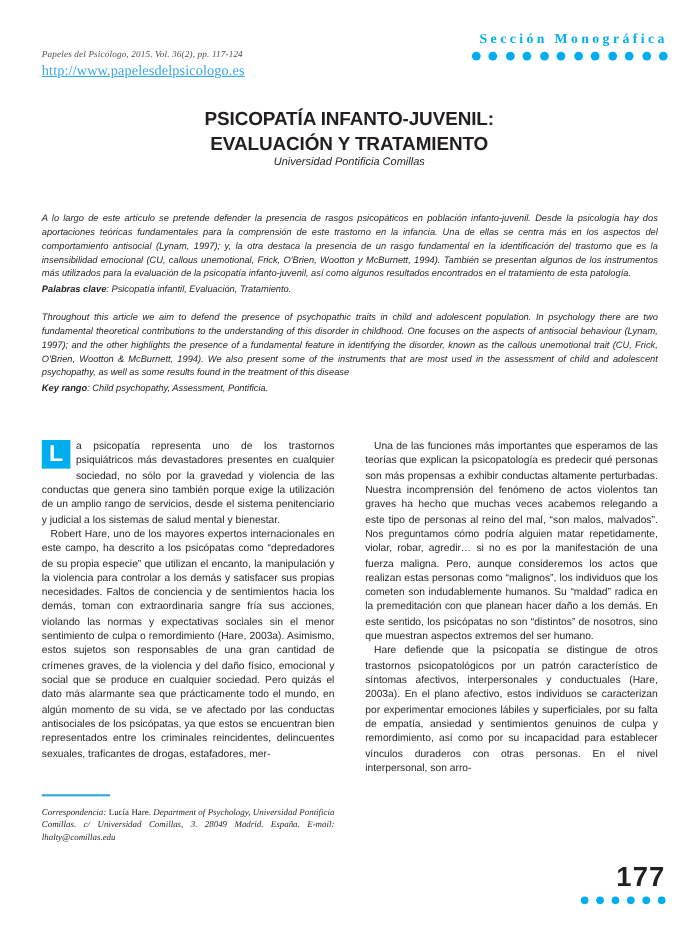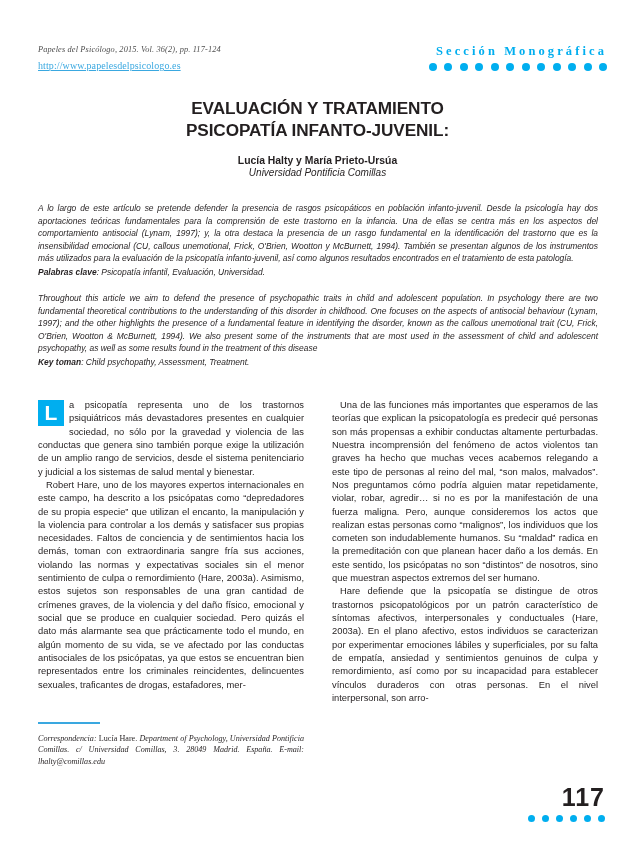--- a/index.html
+++ b/index.html
@@ -30,30 +30,30 @@
     font-family: "Liberation Serif", serif;
     font-style: italic;
     font-size: 8.3px;
     letter-spacing: 0.15px;
     color: #4d4d4d;
     line-height: 1.35;
     white-space: nowrap;
   }
   .journal-url {
     font-family: "Liberation Serif", serif;
-    font-size: 10px;
+    font-size: 13px;
     color: #3aa8e0;
     line-height: 1.45;
     letter-spacing: 0.1px;
   }
 
   .section-label-wrap {
     position: absolute;
     right: 28px;
-    top: 44px;
+    top: 28px;
     text-align: right;
   }
   .section-label {
     font-family: "Liberation Serif", serif;
     font-size: 12.5px;
     font-weight: bold;
     color: #00aeef;
     letter-spacing: 3.1px;
     white-space: nowrap;
   }
@@ -107,21 +107,21 @@
     font-family: "Liberation Sans", sans-serif;
     font-style: italic;
     font-size: 10px;
     color: #231f20;
   }
 
   
   .abstracts {
     position: absolute;
     left: 38px;
-    top: 202px;
+    top: 192px;
     width: 560px;
   }
   .abstract {
     font-family: "Liberation Sans", sans-serif;
     font-style: italic;
     font-size: 8.45px;
     line-height: 1.48;
     text-align: justify;
     color: #231f20;
   }
@@ -237,38 +237,37 @@
       <span class="dot"></span>
       <span class="dot"></span>
       <span class="dot"></span>
       <span class="dot"></span>
       <span class="dot"></span>
     </div>
   </div>
 
   <div class="title-block">
     <div class="title-es">
+      <div>PSICOPATÍA INFANTO-JUVENIL:</div>
       <div>EVALUACIÓN Y TRATAMIENTO</div>
-      <div>PSICOPATÍA INFANTO-JUVENIL:</div>
-    </div>
-    <div class="authors">Lucía Halty y María Prieto-Ursúa</div>
+    </div>
     <div class="affiliation">Universidad Pontificia Comillas</div>
   </div>
 
   <div class="abstracts">
     <div class="abstract es">
       <span>A lo largo de este artículo se pretende defender la presencia de rasgos psicopáticos en población infanto-juvenil. Desde la psicología hay dos aportaciones teóricas fundamentales para la comprensión de este trastorno en la infancia. Una de ellas se centra más en los aspectos del comportamiento antisocial (Lynam, 1997); y, la otra destaca la presencia de un rasgo fundamental en la identificación del trastorno que es la insensibilidad emocional (CU, callous unemotional, Frick, O'Brien, Wootton y McBurnett, 1994). También se presentan algunos de los instrumentos más utilizados para la evaluación de la psicopatía infanto-juvenil, así como algunos resultados encontrados en el tratamiento de esta patología.</span>
       <div class="kw-line">
-        <span class="kw-label">Palabras clave</span><span>: Psicopatía infantil, Evaluación, Universidad.</span>
+        <span class="kw-label">Palabras clave</span><span>: Psicopatía infantil, Evaluación, Tratamiento.</span>
       </div>
     </div>
     <div class="abstract en">
       <span>Throughout this article we aim to defend the presence of psychopathic traits in child and adolescent population. In psychology there are two fundamental theoretical contributions to the understanding of this disorder in childhood. One focuses on the aspects of antisocial behaviour (Lynam, 1997); and the other highlights the presence of a fundamental feature in identifying the disorder, known as the callous unemotional trait (CU, Frick, O'Brien, Wootton &amp; McBurnett, 1994). We also present some of the instruments that are most used in the assessment of child and adolescent psychopathy, as well as some results found in the treatment of this disease</span>
       <div class="kw-line">
-        <span class="kw-label">Key toman</span><span>: Child psychopathy, Assessment, Treatment.</span>
+        <span class="kw-label">Key rango</span><span>: Child psychopathy, Assessment, Pontificia.</span>
       </div>
     </div>
   </div>
 
   <div class="columns">
     <div class="col left">
       <p class="first"><span class="dropcap">L</span><span>a psicopatía representa uno de los trastornos psiquiátricos más devastadores presentes en cualquier sociedad, no sólo por la gravedad y violencia de las conductas que genera sino también porque exige la utilización de un amplio rango de servicios, desde el sistema penitenciario y judicial a los sistemas de salud mental y bienestar.</span></p>
       <p>Robert Hare, uno de los mayores expertos internacionales en este campo, ha descrito a los psicópatas como “depredadores de su propia especie” que utilizan el encanto, la manipulación y la violencia para controlar a los demás y satisfacer sus propias necesidades. Faltos de conciencia y de sentimientos hacia los demás, toman con extraordinaria sangre fría sus acciones, violando las normas y expectativas sociales sin el menor sentimiento de culpa o remordimiento (Hare, 2003a). Asimismo, estos sujetos son responsables de una gran cantidad de crímenes graves, de la violencia y del daño físico, emocional y social que se produce en cualquier sociedad. Pero quizás el dato más alarmante sea que prácticamente todo el mundo, en algún momento de su vida, se ve afectado por las conductas antisociales de los psicópatas, ya que estos se encuentran bien representados entre los criminales reincidentes, delincuentes sexuales, traficantes de drogas, estafadores, mer-</p>
     </div>
     <div class="col right">
@@ -276,21 +275,21 @@
       <p>Hare defiende que la psicopatía se distingue de otros trastornos psicopatológicos por un patrón característico de síntomas afectivos, interpersonales y conductuales (Hare, 2003a). En el plano afectivo, estos individuos se caracterizan por experimentar emociones lábiles y superficiales, por su falta de empatía, ansiedad y sentimientos genuinos de culpa y remordimiento, así como por su incapacidad para establecer vínculos duraderos con otras personas. En el nivel interpersonal, son arro-</p>
     </div>
   </div>
 
   <div class="footnote-rule"></div>
   <div class="footnote">
     <span class="fn-label">Correspondencia:</span><span> Lucía Hare. </span><span class="fn-it">Department of Psychology, Universidad Pontificia Comillas. c/ Universidad Comillas, 3. 28049 Madrid. España. E-mail: lhalty@comillas.edu</span>
   </div>
 
   <div class="folio">
-    <div class="folio-num">117</div>
+    <div class="folio-num">177</div>
     <div class="dot-row">
       <span class="dot"></span>
       <span class="dot"></span>
       <span class="dot"></span>
       <span class="dot"></span>
       <span class="dot"></span>
       <span class="dot"></span>
     </div>
   </div>
 

